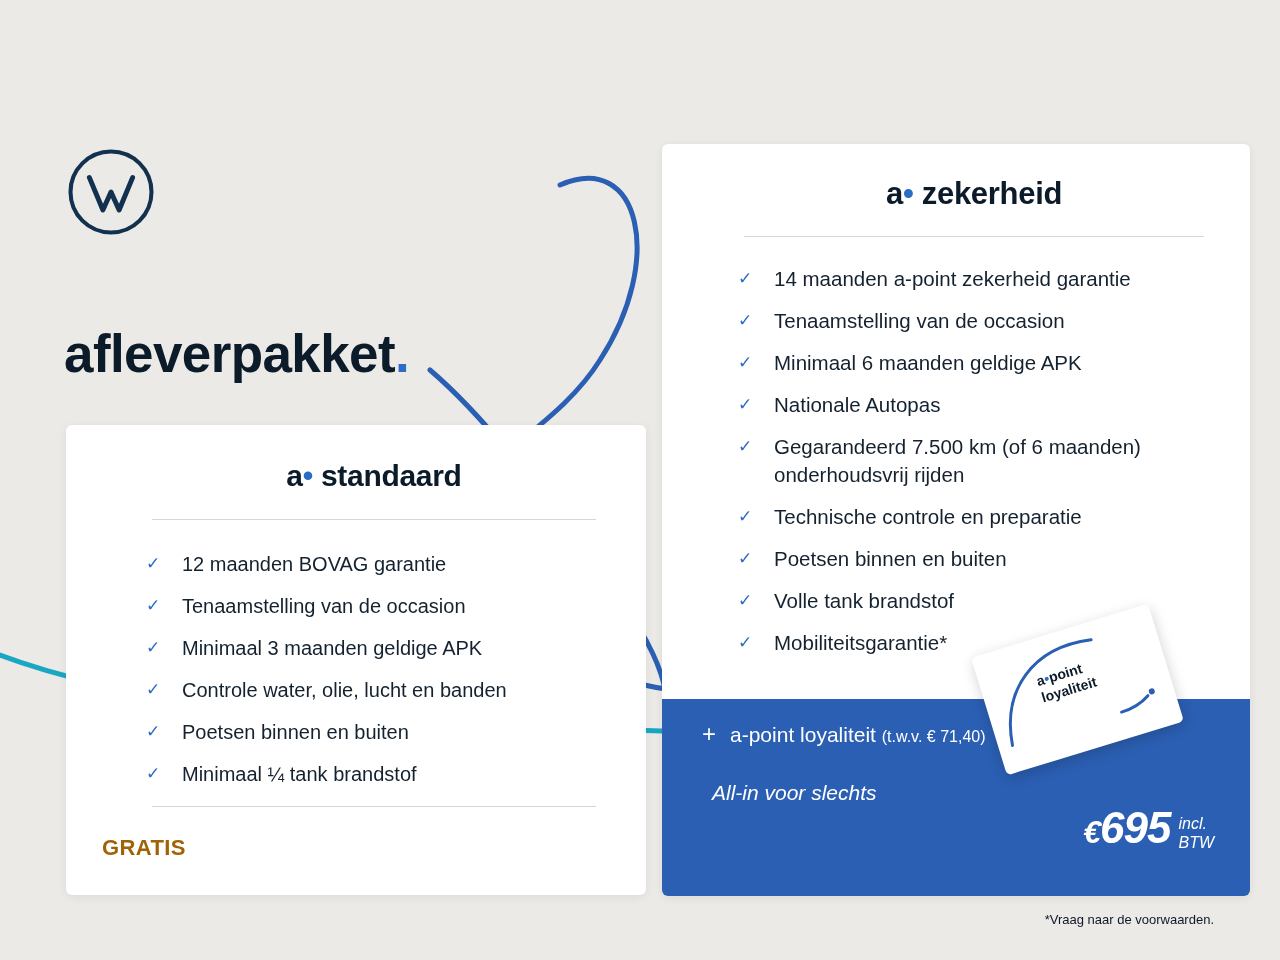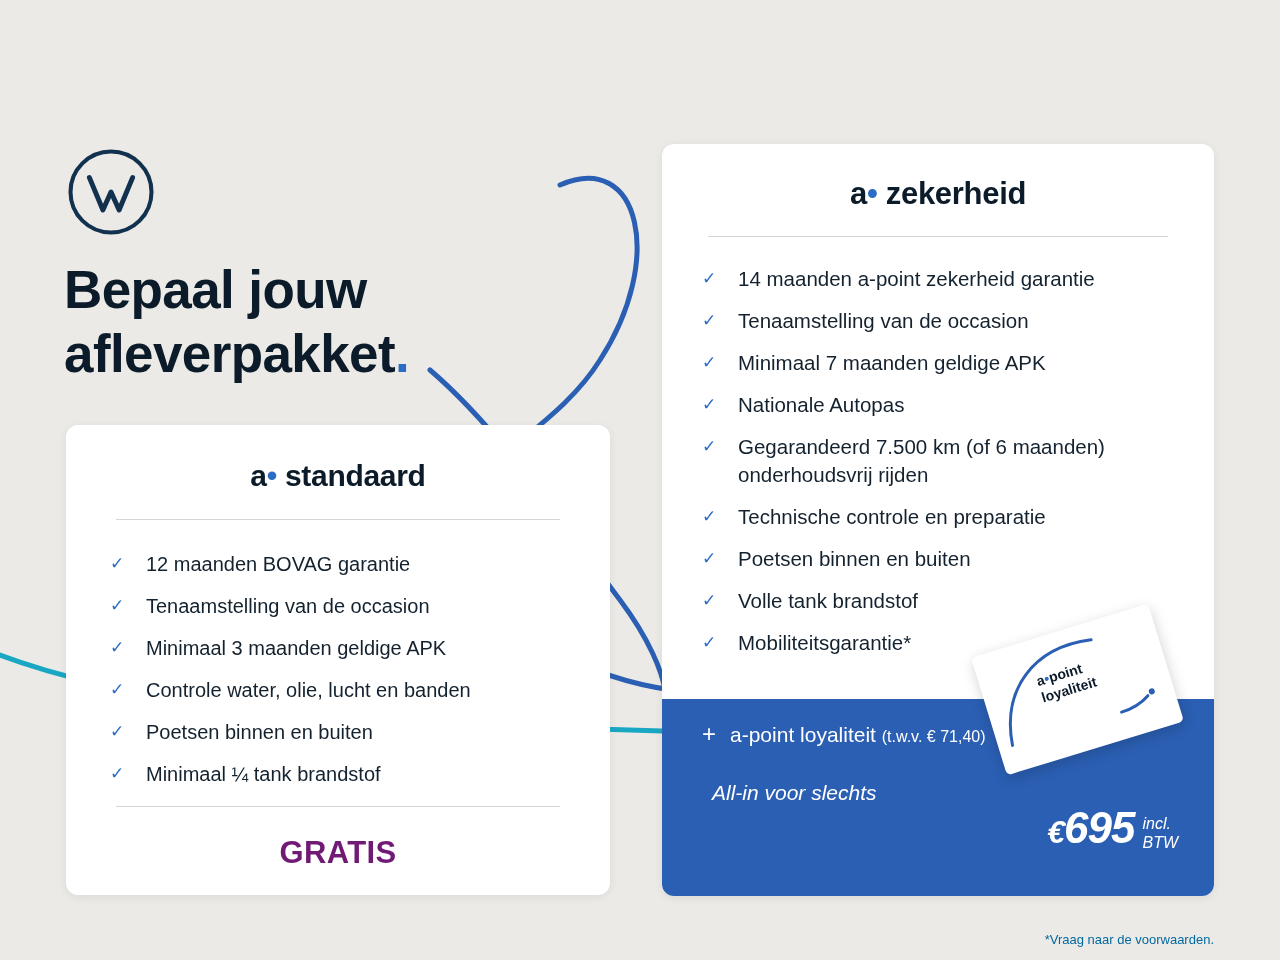--- a/index.html
+++ b/index.html
@@ -54,22 +54,23 @@
     color: #0c1b2a;
   }
   .headline .dot {
     color: #2b6cc4;
   }
 
   
   .card {
     position: absolute;
     background: #ffffff;
-    border-radius: 12px;
+    border-radius: 6px;
     box-shadow: 0 2px 10px rgba(0,0,0,0.07);
+    padding-left: 36px;
   }
 
   .card-standaard {
     left: 66px;
     top: 425px;
     width: 544px;
     height: 470px;
   }
 
   .card-zekerheid {
@@ -141,26 +142,26 @@
     flex: 1 1 auto;
   }
 
   .bottom-divider {
     height: 1px;
     background: #d8d6d2;
     margin: 18px 50px 0 50px;
   }
 
   .gratis {
-    text-align: center;
-    font-size: 31px;
+    text-align: left;
+    font-size: 22px;
     font-weight: 700;
     letter-spacing: 0.4px;
     padding-top: 28px;
-    color: #701a75;
+    color: #a16207;
   }
 
   
   .blue-footer {
     position: absolute;
     left: 0;
     bottom: 0;
     width: 100%;
     height: 197px;
     background: #2b5fb3;
@@ -253,42 +254,41 @@
     line-height: 17px;
     color: #0c1b2a;
   }
   .lc-dot { color:#2b6cc4; }
 
   .footnote {
     position: absolute;
     right: 66px;
     top: 912px;
     font-size: 13px;
-    color: #0369a1;
-    margin-top: 20px;
+    color: #0f172a;
   }
 </style>
 </head>
 <body>
 
 <div class="stage">
 
   <svg class="swoosh" viewBox="0 0 1280 960" xmlns="http://www.w3.org/2000/svg">
     <path d="M560 185 C 640 150, 665 260, 600 360 C 545 448, 430 470, 468 560 C 500 640, 600 680, 672 690" fill="none" stroke="#2b5fb3" stroke-width="5" stroke-linecap="round"></path>
     <path d="M430 370 C 500 430, 560 520, 620 600 C 650 640, 662 672, 665 690" fill="none" stroke="#2b5fb3" stroke-width="5" stroke-linecap="round"></path>
     <path d="M0 655 C 120 700, 300 720, 470 725 C 560 728, 620 730, 662 731" fill="none" stroke="#1aa7c4" stroke-width="5" stroke-linecap="round"></path>
   </svg>
 
   <svg class="vw-logo" viewBox="0 0 100 100" xmlns="http://www.w3.org/2000/svg">
     <circle cx="50" cy="50" r="45" fill="none" stroke="#12314f" stroke-width="4.5"></circle>
     <path d="M26 34 L41 70 L50 50 L59 70 L74 34" fill="none" stroke="#12314f" stroke-width="5.5" stroke-linejoin="round" stroke-linecap="round"></path>
   </svg>
 
   <div class="headline">
-    <span>Bepaal jouw</span><br>
+    <br>
     <span>afleverpakket</span><span class="dot">.</span>
   </div>
 
   <div class="card card-standaard">
     <div class="card-title">
       <span class="brand-a">a</span><span class="brand-dot">•</span>
       <span>standaard</span>
     </div>
     <div class="divider"></div>
 
@@ -334,21 +334,21 @@
       <li>
         <span class="check">✓</span>
         <span class="feat-text">14 maanden a-point zekerheid garantie</span>
       </li>
       <li>
         <span class="check">✓</span>
         <span class="feat-text">Tenaamstelling van de occasion</span>
       </li>
       <li>
         <span class="check">✓</span>
-        <span class="feat-text">Minimaal 7 maanden geldige APK</span>
+        <span class="feat-text">Minimaal 6 maanden geldige APK</span>
       </li>
       <li>
         <span class="check">✓</span>
         <span class="feat-text">Nationale Autopas</span>
       </li>
       <li>
         <span class="check">✓</span>
         <span class="feat-text">Gegarandeerd 7.500 km (of 6 maanden) onderhoudsvrij rijden</span>
       </li>
       <li>

